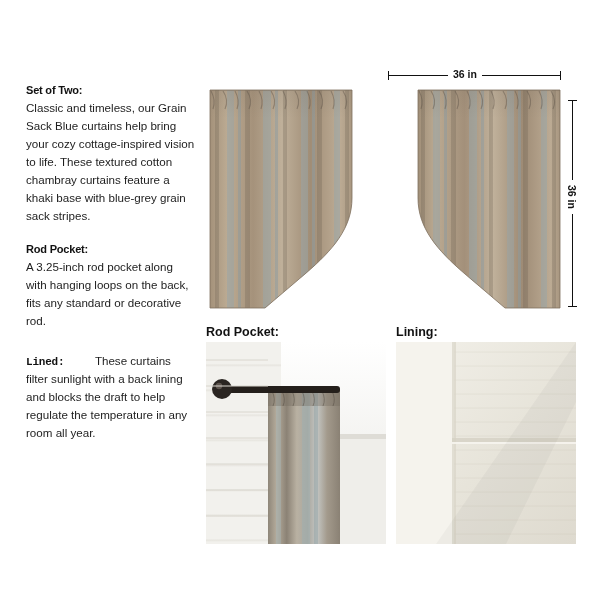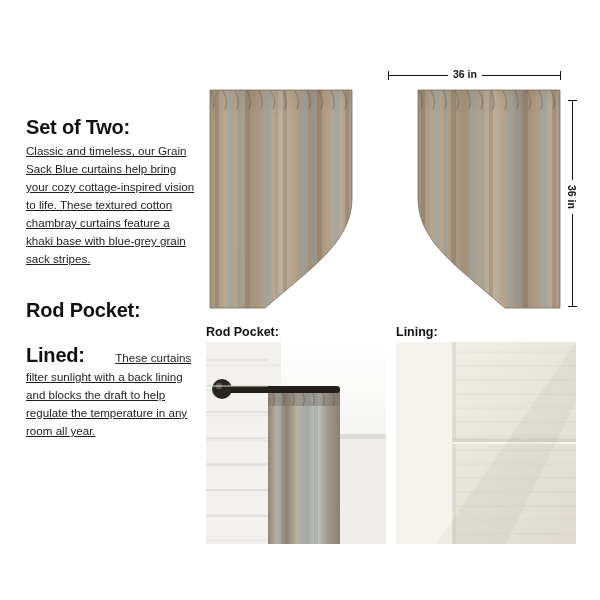--- a/index.html
+++ b/index.html
@@ -23,37 +23,36 @@
 
   
   .left-col {
     position: absolute;
     left: 26px;
     top: 84px;
     width: 170px;
   }
   .block { margin-bottom: 15px; }
   .block-title {
-    font-size: 20px;
+    font-size: 11px;
     font-weight: bold;
     letter-spacing: -0.2px;
     color: #111;
     display: block;
     margin-bottom: 2px;
-    margin-top: 32px;
   }
   .block-body {
     font-size: 11.6px;
     line-height: 15.4px;
     color: #1d1d1d;
-    text-decoration: underline;
   }
   .inline-block .block-title {
     display: inline;
     margin-right: 2px;
+    font-family: Liberation Mono, monospace;
   }
   .inline-block .block-body { display: inline; margin-left: 24px; }
 
   
   .meas-h {
     position: absolute;
     height: 1px;
     background: #111;
   }
   .meas-v {
@@ -129,20 +128,21 @@
 
   <div class="left-col">
 
     <div class="block">
       <span class="block-title">Set of Two:</span>
       <span class="block-body">Classic and timeless, our Grain Sack Blue curtains help bring your cozy cottage-inspired vision to life. These textured cotton chambray curtains feature a khaki base with blue-grey grain sack stripes.</span>
     </div>
 
     <div class="block" style="margin-top:19px;">
       <span class="block-title">Rod Pocket:</span>
+      <span class="block-body">A 3.25-inch rod pocket along with hanging loops on the back, fits any standard or decorative rod.</span>
     </div>
 
     <div class="block inline-block" style="margin-top:22px;">
       <span class="block-title">Lined:</span>
       <span class="block-body">These curtains filter sunlight with a back lining and blocks the draft to help regulate the temperature in any room all year.</span>
     </div>
 
 
   </div>
 

